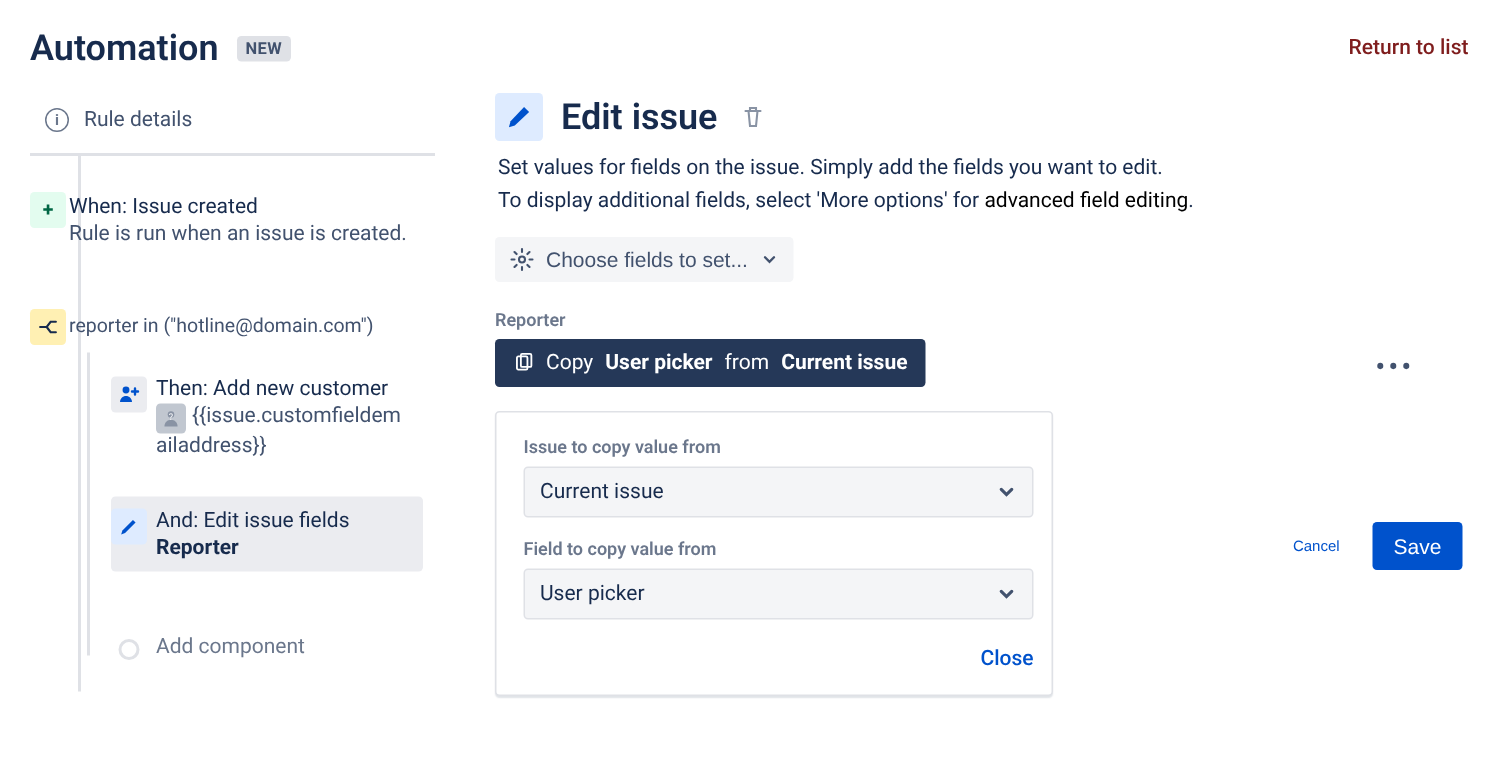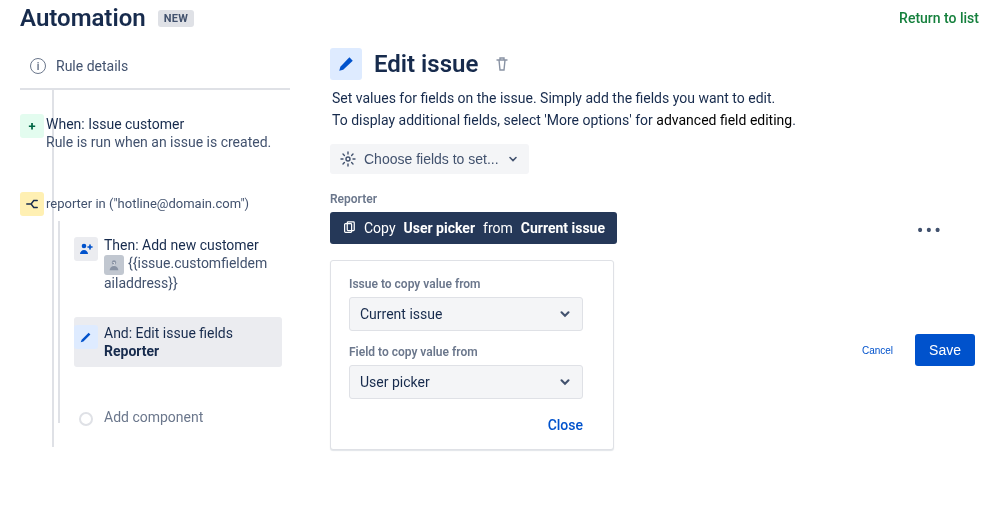--- a/index.html
+++ b/index.html
@@ -1,24 +1,24 @@
 <!DOCTYPE html>
 <html><head>
 <meta charset="utf-8">
 <style>
 * { box-sizing: border-box; margin: 0; padding: 0; }
 body { font-family: -apple-system, BlinkMacSystemFont, "Segoe UI", Roboto, sans-serif; font-size: 14px; color: #172B4D; background: #fff; width: 999px; height: 508px; overflow: hidden; }
 
 .page { display: flex; flex-direction: column; height: 100%; }
 
-.header { display: flex; justify-content: space-between; align-items: center; padding: 4px 20px 0 20px; }
+.header { display: flex; justify-content: space-between; align-items: center; padding: 18px 20px 0 20px; }
 .header-title { display: flex; align-items: center; gap: 12px; }
 .header-title h1 { font-size: 24px; font-weight: 600; color: #172B4D; }
 .new-badge { background: #DFE1E6; color: #42526E; font-size: 11px; font-weight: 700; padding: 2px 6px; border-radius: 3px; letter-spacing: 0.3px; }
-.return-link { color: #15803d; font-weight: 500; text-decoration: none; font-size: 14px; }
+.return-link { color: #7f1d1d; font-weight: 500; text-decoration: none; font-size: 14px; }
 
 .body { display: flex; flex: 1; overflow: hidden; }
 
 .sidebar { width: 300px; padding: 20px 10px 0 20px; position: relative; }
 .rule-details { display: flex; align-items: center; gap: 10px; padding: 6px 0 14px 10px; color: #42526E; font-size: 14px; border-bottom: 2px solid #DFE1E6; margin-bottom: 0; }
 .info-icon { width: 16px; height: 16px; border: 1.5px solid #6B778C; border-radius: 50%; display: flex; align-items: center; justify-content: center; font-size: 10px; font-weight: 700; color: #6B778C; }
 
 .tree { position: relative; padding-top: 18px; }
 .tree-line { position: absolute; left: 32px; top: 0; bottom: 0; width: 2px; background: #DFE1E6; z-index: 0; }
 
@@ -60,21 +60,21 @@
 .choose-btn { display: inline-flex; align-items: center; gap: 8px; background: #F4F5F7; border: none; padding: 7px 10px; border-radius: 3px; font-size: 14px; color: #42526E; margin: 10px 0 18px 0; cursor: pointer; }
 .choose-btn .gear, .choose-btn .chev { color: #42526E; }
 
 .field-label { font-size: 12px; font-weight: 600; color: #6B778C; margin-bottom: 6px; }
 
 .row-container { display: flex; align-items: flex-start; gap: 4px; }
 .copy-chip { background: #253858; color: #fff; padding: 8px 12px; border-radius: 3px; display: inline-flex; align-items: center; gap: 8px; font-size: 14px; }
 .copy-chip .bold { font-weight: 700; }
 .kebab { color: #42526E; padding: 6px; cursor: pointer; font-size: 20px; letter-spacing: 2px; margin-left: auto; margin-right: 30px; }
 
-.popup { margin-top: 12px; width: 284px; border: 1px solid #DFE1E6; border-radius: 3px; padding: 16px 30px 12px 18px; background: #fff; box-shadow: 0 1px 1px rgba(9,30,66,0.12); }
+.popup { margin-top: 12px; width: 372px; border: 1px solid #DFE1E6; border-radius: 3px; padding: 16px 12px 12px 18px; background: #fff; box-shadow: 0 1px 1px rgba(9,30,66,0.12); }
 .popup .field-label { margin-bottom: 6px; }
 .select { display: flex; justify-content: space-between; align-items: center; background: #F4F5F7; border: 1px solid #DFE1E6; border-radius: 3px; padding: 8px 10px; font-size: 14px; color: #172B4D; margin-bottom: 14px; cursor: pointer; }
 .select .chev { color: #42526E; }
 .close-btn { text-align: right; color: #0052CC; font-weight: 500; cursor: pointer; padding: 4px 0; }
 
 .actions { display: flex; align-items: center; gap: 12px; position: absolute; right: 24px; top: 302px; }
 .cancel-btn { background: none; border: none; color: #0052CC; font-weight: 500; font-size: 10px; padding: 8px 10px; cursor: pointer; }
 .save-btn { background: #0052CC; color: #fff; border: none; font-weight: 500; font-size: 14px; padding: 8px 14px; border-radius: 3px; cursor: pointer; }
 
 svg { display: block; }
@@ -96,21 +96,21 @@
       <div class="rule-details">
         <span class="info-icon">i</span>
         <span>Rule details</span>
       </div>
 
       <div class="tree">
         <div class="tree-line"></div>
 
         <div class="node">
           <div class="node-icon green">+</div>
-          <div class="node-title">When: Issue customer</div>
+          <div class="node-title">When: Issue created</div>
           <div class="node-sub">Rule is run when an issue is created.</div>
         </div>
 
         <div class="node" style="margin-top:22px;">
           <div class="node-icon yellow">
             <svg width="14" height="14" viewBox="0 0 16 16">
                 <path d="M2 8h5l3-4h4M7 8l3 4h4" stroke="#172B4D" stroke-width="1.6" fill="none" stroke-linecap="round"></path>
               </svg>
           </div>
           <div class="node-sub small">reporter in ("hotline@domain.com")</div>

